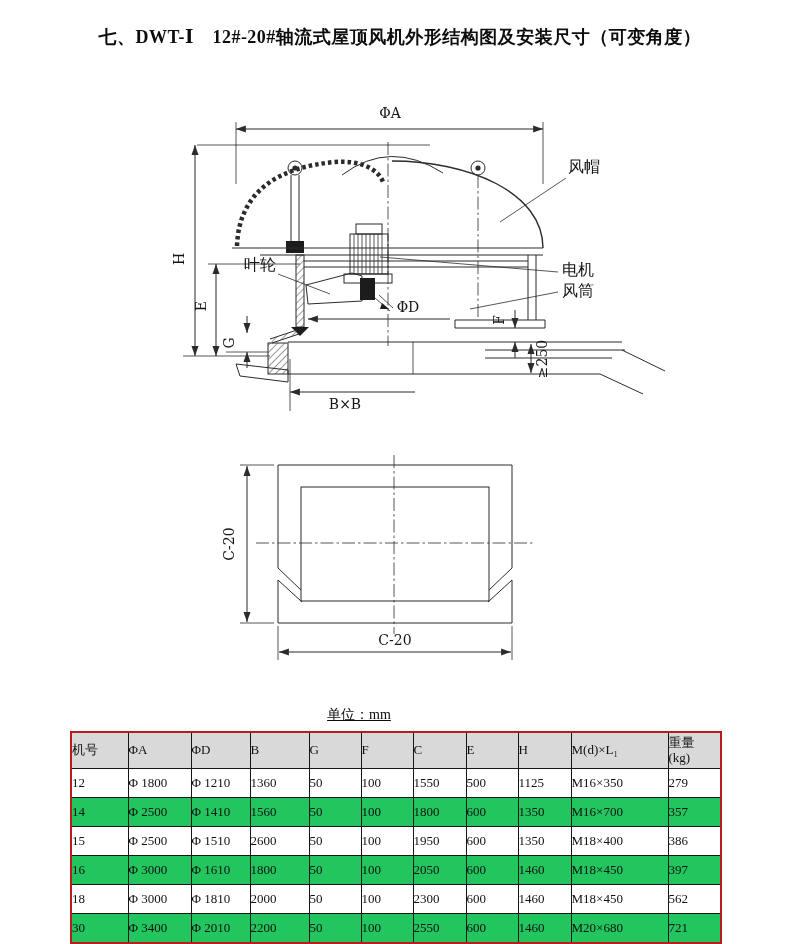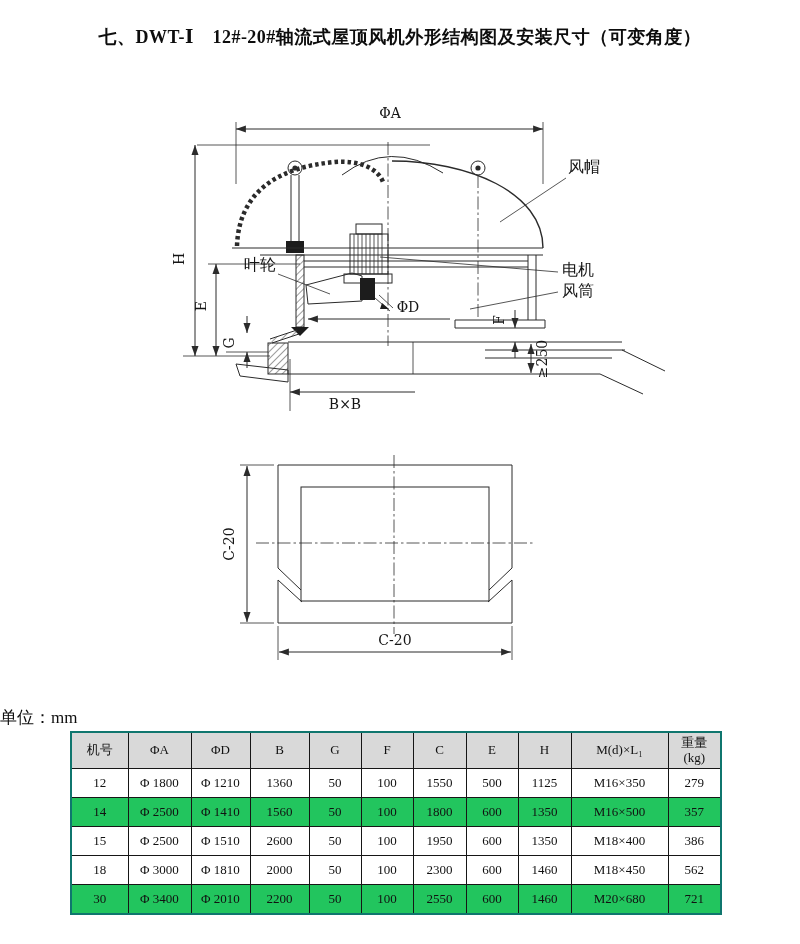--- a/index.html
+++ b/index.html
@@ -1,30 +1,30 @@
 <!DOCTYPE html>
 <html><head>
 <meta charset="utf-8">
 <style>
   html,body{margin:0;padding:0;background:#ffffff;}
   body{width:800px;height:944px;font-family:"Liberation Serif","DejaVu Serif",serif;color:#111;}
   .page{position:relative;width:800px;height:944px;overflow:hidden;background:#fff;margin-top:12px;}
   .title{position:absolute;top:13px;left:0;width:100%;text-align:center;
          font-size:18px;font-weight:bold;letter-spacing:.5px;white-space:pre;color:#0d0d0d;}
-  .units{position:absolute;top:694px;left:0;width:718px;text-align:left;font-size:17px;color:#0d0d0d;}
+  .units{position:absolute;top:694px;left:0;width:718px;text-align:center;font-size:14px;color:#0d0d0d;text-decoration:underline;}
   svg.drawing{position:absolute;top:0;left:0;}
   svg .ln{stroke:#2b2b2b;stroke-width:1;fill:none;}
   svg .thick{stroke-width:1.4;}
   svg .thin{stroke-width:.8;}
   svg .cdl{stroke-dasharray:13 3 2.5 3;}
   svg text{fill:#151515;}
   svg .dim{font:14px "DejaVu Serif",serif;}
   svg .cn{font:16px "Liberation Serif",serif;}
   table.spec{position:absolute;top:719px;left:70px;width:650px;border-collapse:collapse;
-             table-layout:fixed;font-size:13px;text-align:center;border:2px solid #0f766e;}
+             table-layout:fixed;font-size:13px;text-align:left;border:2px solid #b91c1c;}
   table.spec th,table.spec td{border:1px solid #161616;padding:0;height:28px;font-weight:normal;
              white-space:pre-line;overflow:hidden;line-height:1.15;}
   table.spec thead th{height:35px;background:#d9d9d9;}
   table.spec tr.alt td{background:#22c55e;}
 </style>
 </head>
 <body>
 
 <div class="page">
 
@@ -263,36 +263,49 @@
       <tr class="alt">
         <td>14</td>
         <td>Φ 2500</td>
         <td>Φ 1410</td>
         <td>1560</td>
         <td>50</td>
         <td>100</td>
         <td>1800</td>
         <td>600</td>
         <td>1350</td>
-        <td>M16×500</td>
+        <td>M16×700</td>
         <td>357</td>
       </tr>
       <tr>
         <td>15</td>
         <td>Φ 2500</td>
         <td>Φ 1510</td>
         <td>2600</td>
         <td>50</td>
         <td>100</td>
         <td>1950</td>
         <td>600</td>
         <td>1350</td>
         <td>M18×400</td>
         <td>386</td>
       </tr>
+      <tr class="alt">
+        <td>16</td>
+        <td>Φ 3000</td>
+        <td>Φ 1610</td>
+        <td>1800</td>
+        <td>50</td>
+        <td>100</td>
+        <td>2050</td>
+        <td>600</td>
+        <td>1460</td>
+        <td>M18×450</td>
+        <td>397</td>
+      </tr>
       <tr>
         <td>18</td>
         <td>Φ 3000</td>
         <td>Φ 1810</td>
         <td>2000</td>
         <td>50</td>
         <td>100</td>
         <td>2300</td>
         <td>600</td>
         <td>1460</td>

